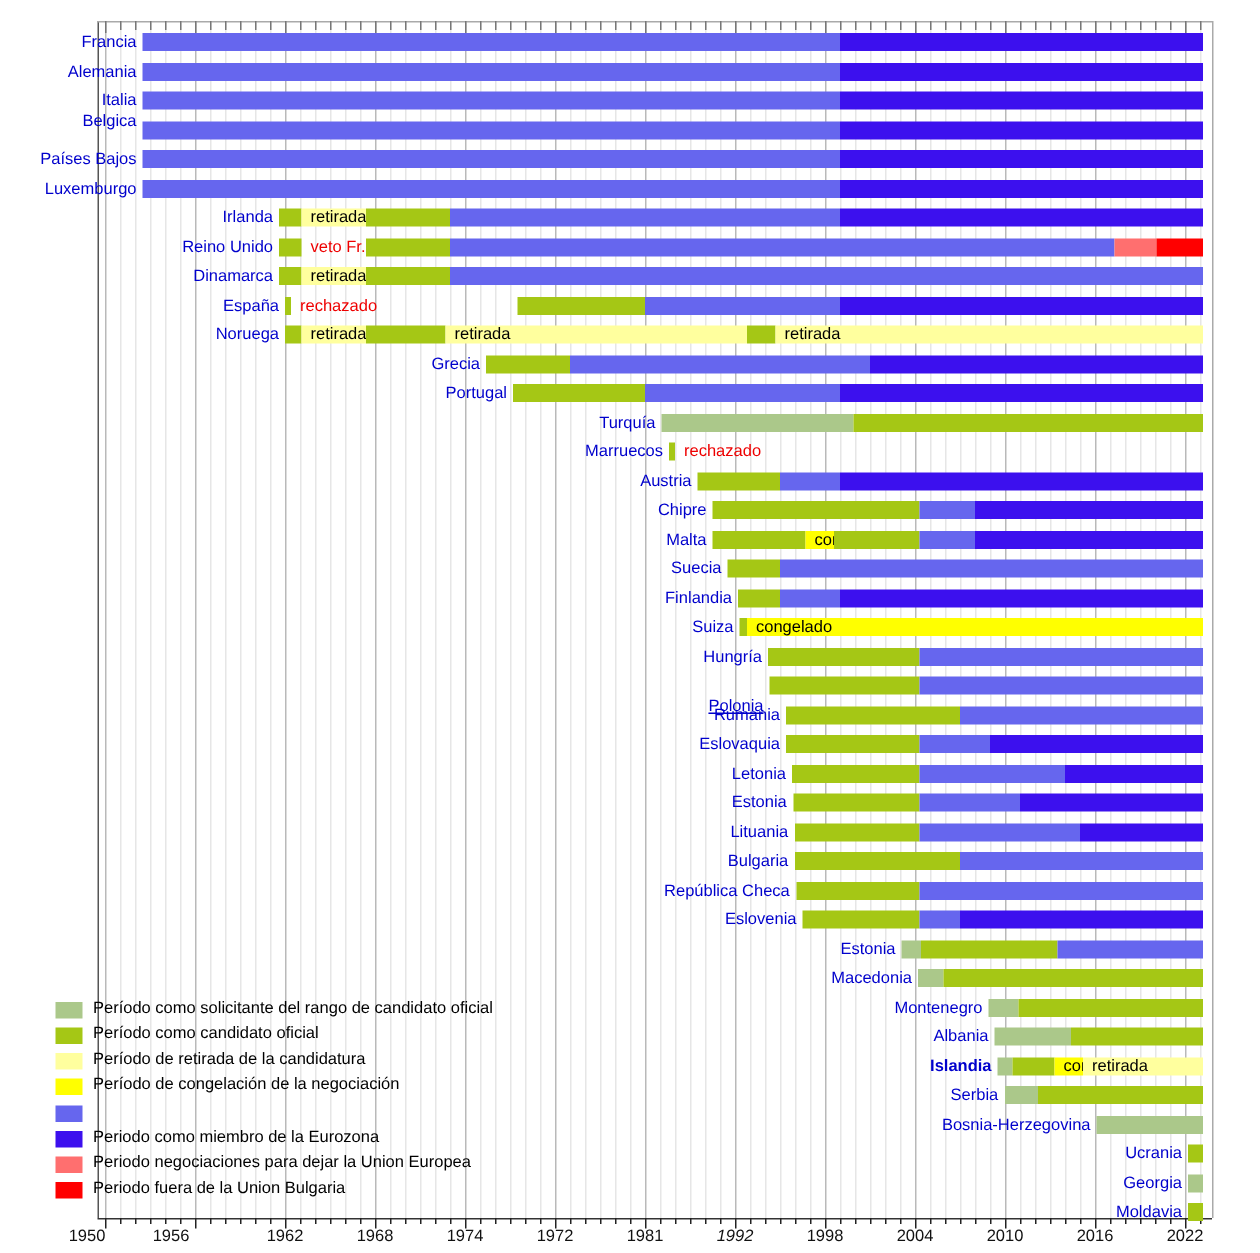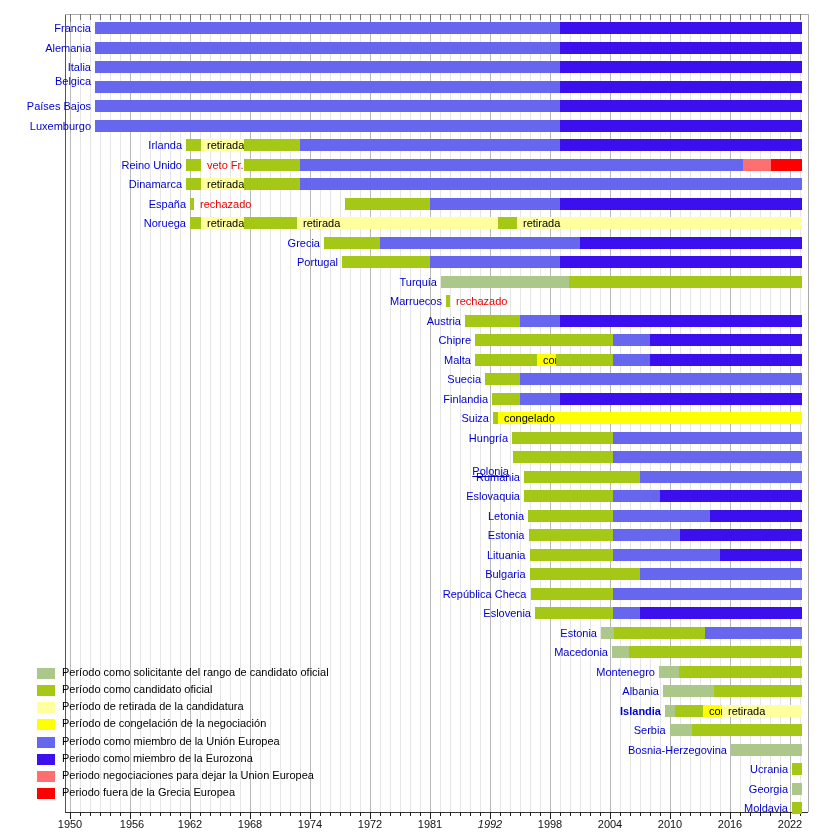--- a/index.html
+++ b/index.html
@@ -241,22 +241,22 @@
       <div class="tick" style="left: 770px; top: 812px; height: 4px; background: rgb(34, 34, 34);"></div>
       <div class="grid" style="left: 780px; top: 15px; height: 797px; background: rgb(230, 230, 230);"></div>
       <div class="tick" style="left: 780px; top: 14px; height: 6px; background: rgb(119, 119, 119);"></div>
       <div class="tick" style="left: 780px; top: 812px; height: 4px; background: rgb(34, 34, 34);"></div>
       <div class="grid" style="left: 790px; top: 15px; height: 797px; background: rgb(185, 185, 185);"></div>
       <div class="tick" style="left: 790px; top: 14px; height: 8px; background: rgb(119, 119, 119);"></div>
       <div class="tick" style="left: 790px; top: 812px; height: 7px; background: rgb(34, 34, 34);"></div>
       <div class="grid" style="left: 800px; top: 15px; height: 797px; background: rgb(230, 230, 230);"></div>
       <div class="tick" style="left: 800px; top: 14px; height: 6px; background: rgb(119, 119, 119);"></div>
       <div class="tick" style="left: 800px; top: 812px; height: 4px; background: rgb(34, 34, 34);"></div>
-      <div class="xlab" style="left: 70px; top: 818px;">1950</div>
-      <div class="xlab" style="left: 132px; top: 818px;">1956</div>
+      <div class="xlab" style="left: 58px; top: 818px;">1950</div>
+      <div class="xlab" style="left: 114px; top: 818px;">1956</div>
       <div class="xlab" style="left: 190px; top: 818px;">1962</div>
       <div class="xlab" style="left: 250px; top: 818px;">1968</div>
       <div class="xlab" style="left: 310px; top: 818px;">1974</div>
       <div class="xlab" style="left: 370px; top: 818px;">1972</div>
       <div class="xlab" style="left: 430px; top: 818px;">1981</div>
       <div class="xlab" style="left: 490px; top: 818px; font-style: italic;">1992</div>
       <div class="xlab" style="left: 550px; top: 818px;">1998</div>
       <div class="xlab" style="left: 610px; top: 818px;">2004</div>
       <div class="xlab" style="left: 670px; top: 818px;">2010</div>
       <div class="xlab" style="left: 730px; top: 818px;">2016</div>
@@ -425,21 +425,20 @@
   <div id="legend" style="position:absolute;left:0;top:0;width:840px;height:835px;pointer-events:none;">
       <div class="legsw" style="left: 37px; top: 668px; background: rgb(171, 200, 138); position: absolute;"></div>
       <div class="legtxt" style="left: 62px; top: 666px; position: absolute;">Período como solicitante del rango de candidato oficial</div>
       <div class="legsw" style="left: 37px; top: 685px; background: rgb(165, 199, 21); position: absolute;"></div>
       <div class="legtxt" style="left: 62px; top: 683px; position: absolute;">Período como candidato oficial</div>
       <div class="legsw" style="left: 37px; top: 702px; background: rgb(255, 255, 158); position: absolute;"></div>
       <div class="legtxt" style="left: 62px; top: 700px; position: absolute;">Período de retirada de la candidatura</div>
       <div class="legsw" style="left: 37px; top: 719px; background: rgb(255, 255, 0); position: absolute;"></div>
       <div class="legtxt" style="left: 62px; top: 717px; position: absolute;">Período de congelación de la negociación</div>
       <div class="legsw" style="left: 37px; top: 737px; background: rgb(102, 102, 238); position: absolute;"></div>
-      <div class="legtxt" style="left: 62px; top: 735px; position: absolute;">Período como miembro de la Unión Europea</div>
       <div class="legsw" style="left: 37px; top: 754px; background: rgb(60, 16, 238); position: absolute;"></div>
       <div class="legtxt" style="left: 62px; top: 752px; position: absolute;">Periodo como miembro de la Eurozona</div>
       <div class="legsw" style="left: 37px; top: 771px; background: rgb(255, 111, 111); position: absolute;"></div>
       <div class="legtxt" style="left: 62px; top: 769px; position: absolute;">Periodo negociaciones para dejar la Union Europea</div>
       <div class="legsw" style="left: 37px; top: 788px; background: rgb(255, 0, 0); position: absolute;"></div>
-      <div class="legtxt" style="left: 62px; top: 786px; position: absolute;">Periodo fuera de la Grecia Europea</div>
+      <div class="legtxt" style="left: 62px; top: 786px; position: absolute;">Periodo fuera de la Union Bulgaria</div>
     </div>
 </div>
 
 </body></html>

